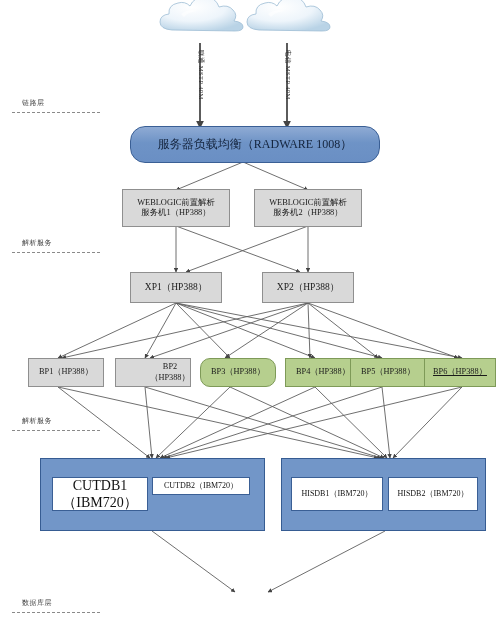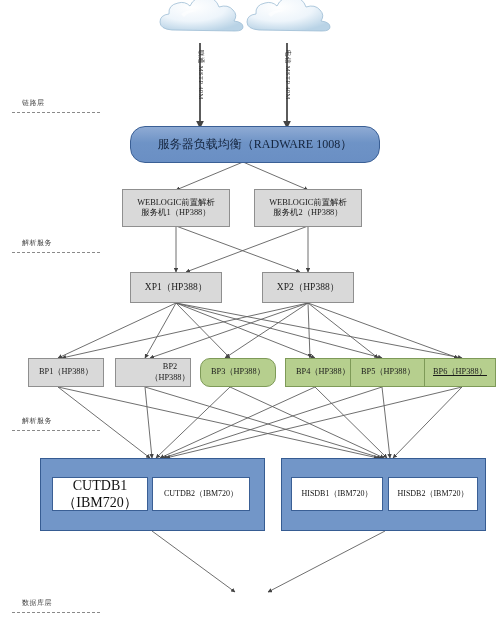--- a/index.html
+++ b/index.html
@@ -195,21 +195,21 @@
     <span>BP5（HP388）</span>
   </div>
   <div class="node green" style="left:424px;top:358px;width:72px;height:29px;font-size:8.3px;text-decoration:underline;">
     <span>BP6（HP388）</span>
   </div>
 
   <div class="node blue" style="left:40px;top:458px;width:225px;height:73px;"></div>
   <div class="node white" style="left:52px;top:477px;width:96px;height:34px;font-size:14px;">
     <span>CUTDB1（IBM720）</span>
   </div>
-  <div class="node white" style="left:152px;top:477px;width:98px;height:34px;font-size:8px;">
+  <div class="node white" style="left:152px;top:477px;width:98px;height:18px;font-size:8px;">
     <span>CUTDB2（IBM720）</span>
   </div>
 
   <div class="node blue" style="left:281px;top:458px;width:205px;height:73px;"></div>
   <div class="node white" style="left:291px;top:477px;width:92px;height:34px;font-size:8px;">
     <span>HISDB1（IBM720）</span>
   </div>
   <div class="node white" style="left:388px;top:477px;width:90px;height:34px;font-size:8px;">
     <span>HISDB2（IBM720）</span>
   </div>

